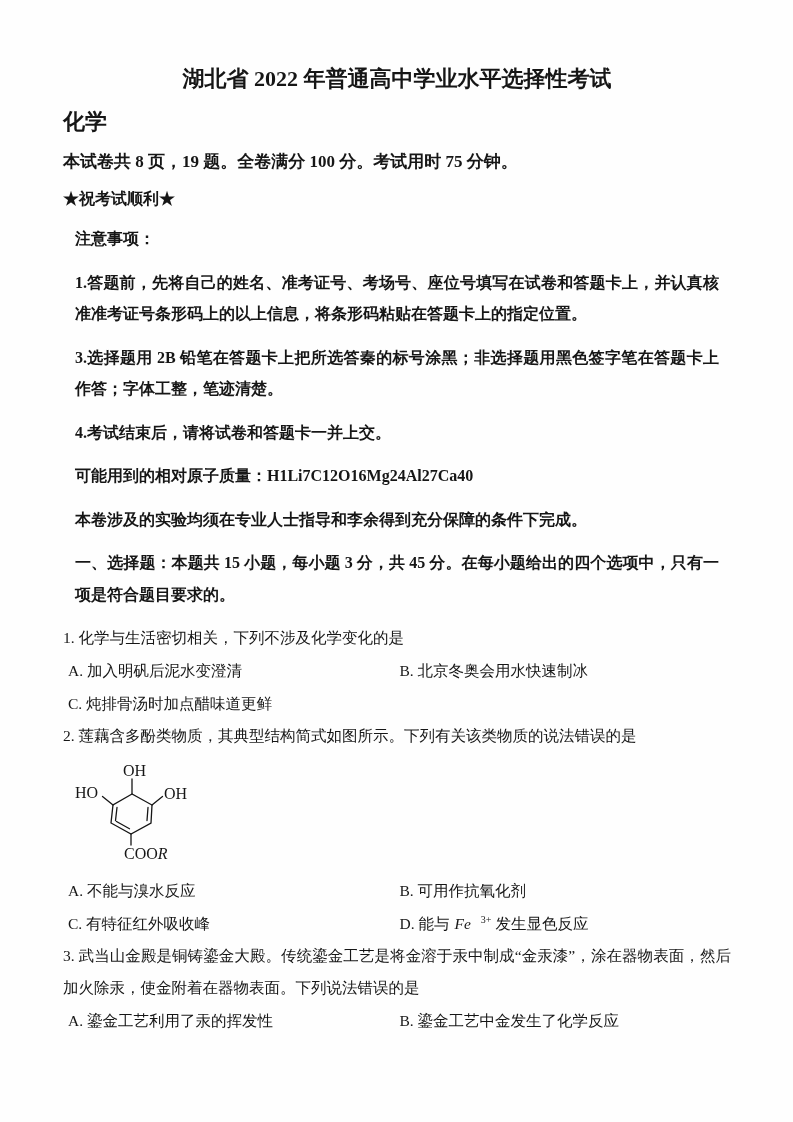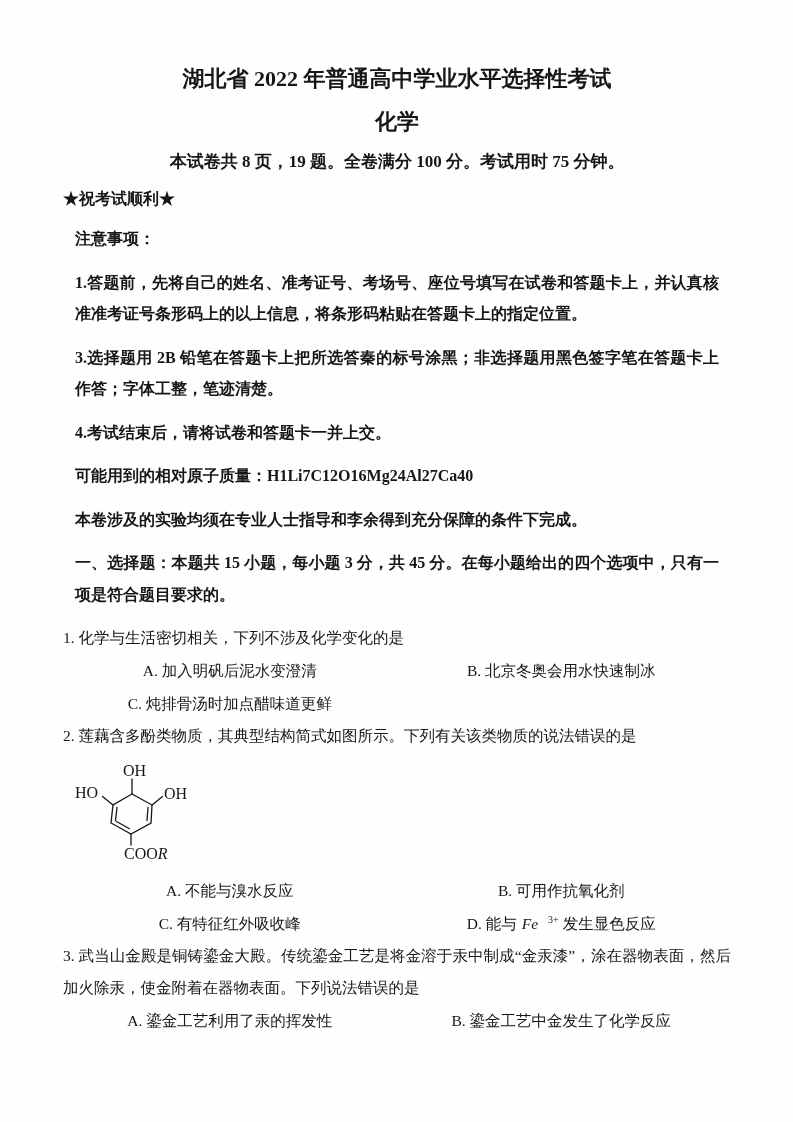--- a/index.html
+++ b/index.html
@@ -8,30 +8,30 @@
     width: 793px;
     height: 1122px;
     background: #fefefe;
     box-sizing: border-box;
     padding: 64px 62px 16px 63px;
     font-family: "Liberation Serif", "DejaVu Serif", serif;
     color: #161616;
     overflow: hidden;
   }
   .doc-title   { margin: 0; text-align: center; font-size: 22px; font-weight: 700; line-height: 30px; }
-  .doc-subject { margin: 14px 0 0; text-align: center; font-size: 22px; font-weight: 700; line-height: 28px; }
-  .doc-info    { margin: 13px 0 0; text-align: center; font-size: 17px; font-weight: 700; line-height: 25px; }
+  .doc-subject { margin: 14px 0 0; font-size: 22px; font-weight: 700; line-height: 28px; }
+  .doc-info    { margin: 13px 0 0; font-size: 17px; font-weight: 700; line-height: 25px; }
   .wish        { margin: 13px 0 0; font-size: 16px; font-weight: 700; line-height: 24px; }
   .notices     { margin-top: 12px; font-size: 16px; font-weight: 700; line-height: 31.5px; }
   .notices p   { margin: 12px; text-align: justify; }
   .section-heading { margin: 0; font-size: 16px; font-weight: 700; line-height: 31.5px; text-align: justify; }
   .question    { margin: 0; font-size: 15.5px; font-weight: 400; line-height: 32px; text-align: justify; }
   .q-gap       { margin-top: 2px; }
   .opt-row     { display: flex; font-size: 15.5px; font-weight: 400; line-height: 33px; padding-left: 5px; }
-  .opt         { width: 50%; box-sizing: border-box; padding-right: 8px; text-align: center; }
+  .opt         { width: 50%; box-sizing: border-box; padding-right: 8px; }
   .opt .sym    { font-style: italic; margin-left: 5px; margin-right: 10px; }
   .opt sup     { font-size: 10px; line-height: 0; }
   .opt .suffix { margin-left: 4px; }
   .molecule    { display: block; margin: 6px 0 10px 10px; }
   .molecule path { fill: none; stroke: #161616; stroke-width: 1.3; stroke-linecap: round; }
   .molecule text { font-size: 16px; fill: #161616; font-family: "Liberation Serif", "DejaVu Serif", serif; }
 </style>
 </head>
 <body>
 

